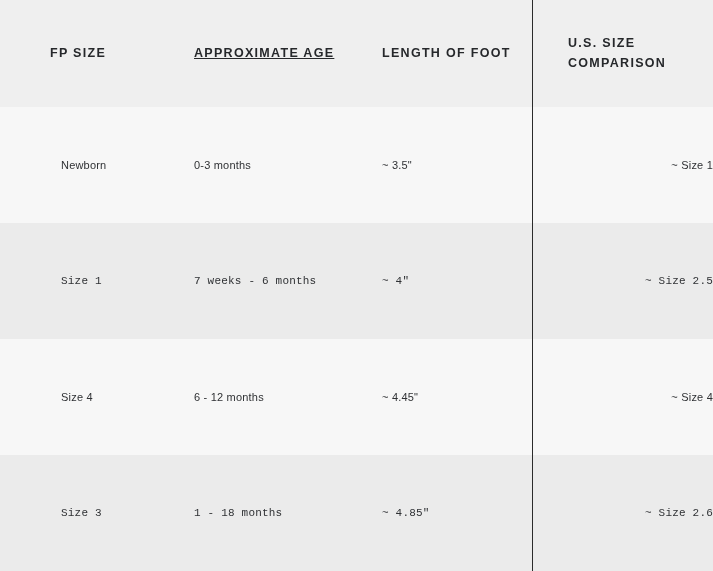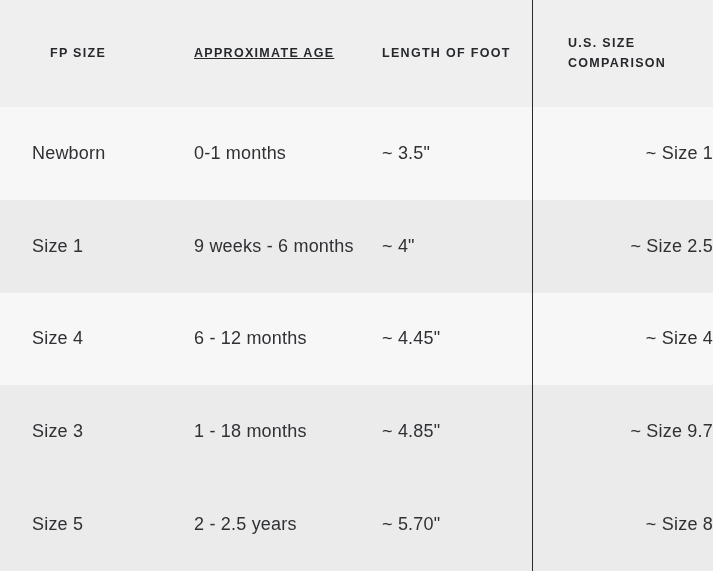--- a/index.html
+++ b/index.html
@@ -40,33 +40,33 @@
     padding: 0 0 0 50px;
     box-sizing: border-box;
     line-height: 1.55;
   }
   thead th.col-age { padding-left: 30px; text-decoration: underline; }
   thead th.col-length { padding-left: 24px; }
   thead th.col-us { padding-left: 35px; margin-top: 28px; }
 
   tbody td {
     height: 74px;
-    font-size: 18px;
+    font-size: 11px;
     color: #2f3134;
     vertical-align: middle;
-    padding: 0 0 0 32px;
+    padding: 0 0 0 61px;
     box-sizing: border-box;
     letter-spacing: 0.2px;
   }
   tbody td.col-age { padding-left: 30px; }
   tbody td.col-length { padding-left: 24px; }
   tbody td.col-us { padding-left: 35px; text-align: right; }
 
   tbody tr.odd td { background: #f7f7f7; }
-  tbody tr.even td { background: #ebebeb; }
+  tbody tr.even td { background: #ebebeb; font-family: Liberation Mono, monospace; }
 
   
   .divider {
     position: absolute;
     top: 0;
     left: 532px;
     width: 1px;
     height: 571px;
     background: #2b2b2b;
     pointer-events: none;
@@ -92,44 +92,38 @@
       <tr>
         <th class="col-fp">FP SIZE</th>
         <th class="col-age">APPROXIMATE AGE</th>
         <th class="col-length">LENGTH OF FOOT</th>
         <th class="col-us">U.S. SIZE COMPARISON</th>
       </tr>
     </thead>
     <tbody>
       <tr class="odd">
         <td class="col-fp">Newborn</td>
-        <td class="col-age">0-1 months</td>
+        <td class="col-age">0-3 months</td>
         <td class="col-length">~ 3.5"</td>
         <td class="col-us">~ Size 1</td>
       </tr>
       <tr class="even">
         <td class="col-fp">Size 1</td>
-        <td class="col-age">9 weeks - 6 months</td>
+        <td class="col-age">7 weeks - 6 months</td>
         <td class="col-length">~ 4"</td>
         <td class="col-us">~ Size 2.5</td>
       </tr>
       <tr class="odd">
         <td class="col-fp">Size 4</td>
         <td class="col-age">6 - 12 months</td>
         <td class="col-length">~ 4.45"</td>
         <td class="col-us">~ Size 4</td>
       </tr>
       <tr class="even">
         <td class="col-fp">Size 3</td>
         <td class="col-age">1 - 18 months</td>
         <td class="col-length">~ 4.85"</td>
-        <td class="col-us">~ Size 9.7</td>
-      </tr>
-      <tr class="even">
-        <td class="col-fp">Size 5</td>
-        <td class="col-age">2 - 2.5 years</td>
-        <td class="col-length">~ 5.70"</td>
-        <td class="col-us">~ Size 8</td>
+        <td class="col-us">~ Size 2.6</td>
       </tr>
     </tbody>
   </table>
   <div class="divider"></div>
 </div>
 
 </body></html>

